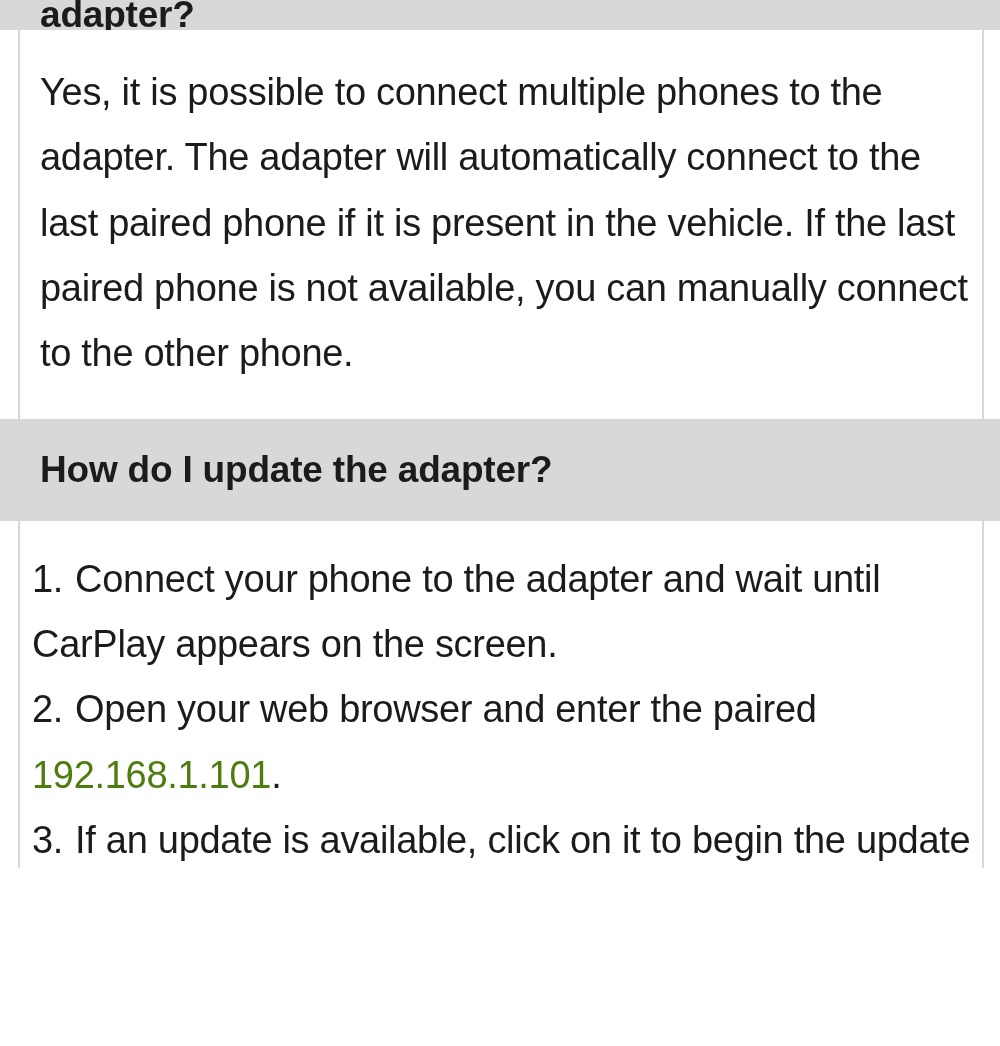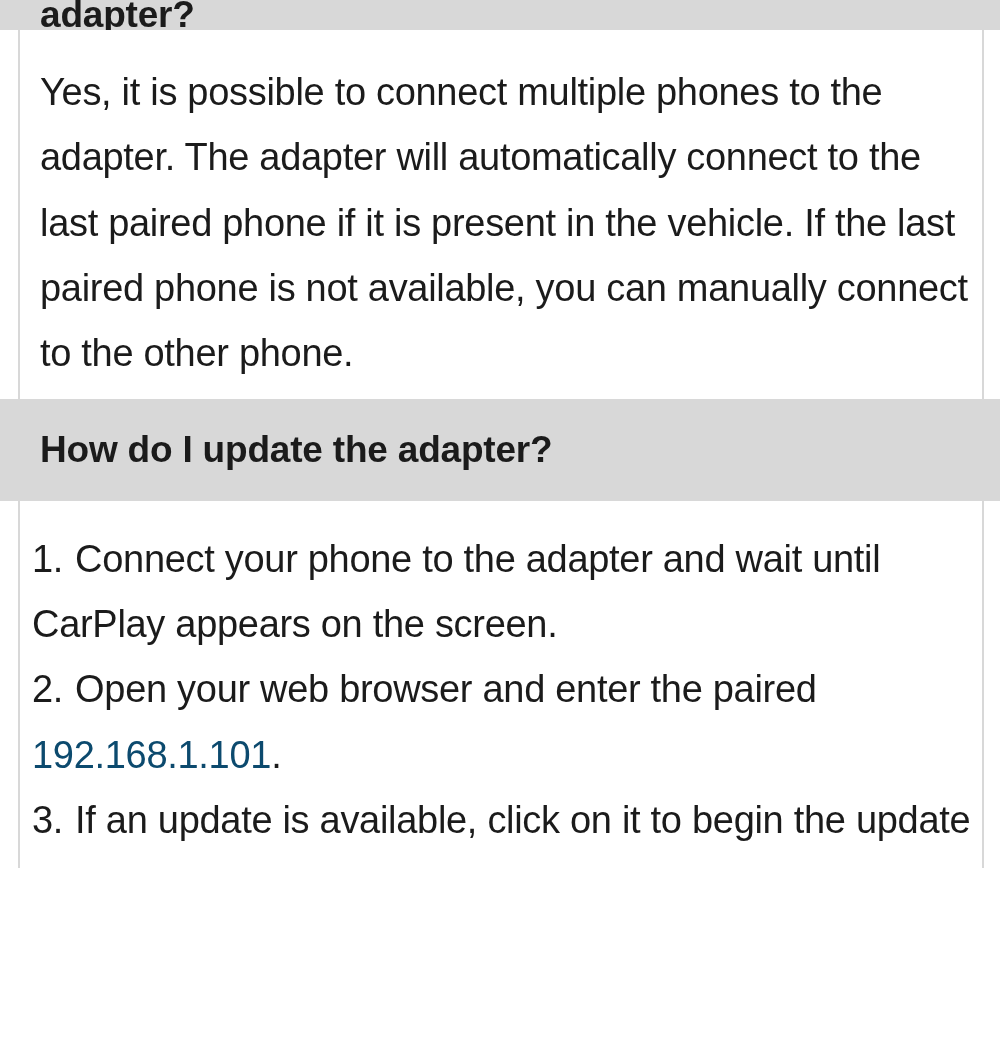--- a/index.html
+++ b/index.html
@@ -58,31 +58,31 @@
   }
   .qa-body {
     padding: 26px 22px 20px 40px;
     font-size: 38px;
     line-height: 1.72;
     letter-spacing: -0.3px;
     box-sizing: border-box;
   }
   .qa-body.answer-text {
     padding-top: 30px;
-    padding-bottom: 12px;
+    padding-bottom: 32px;
   }
   .step {
     display: block;
     white-space: normal;
   }
   .step-num {
     margin-right: 12px;
   }
   .link {
-    color: #0c4a6e;
+    color: #4d7c0f;
     text-decoration: none;
     text-align: right;
   }
   .tail-clip {
     overflow: hidden;
     padding-left: 32px;
   }
 </style>
 </head>
 <body>

